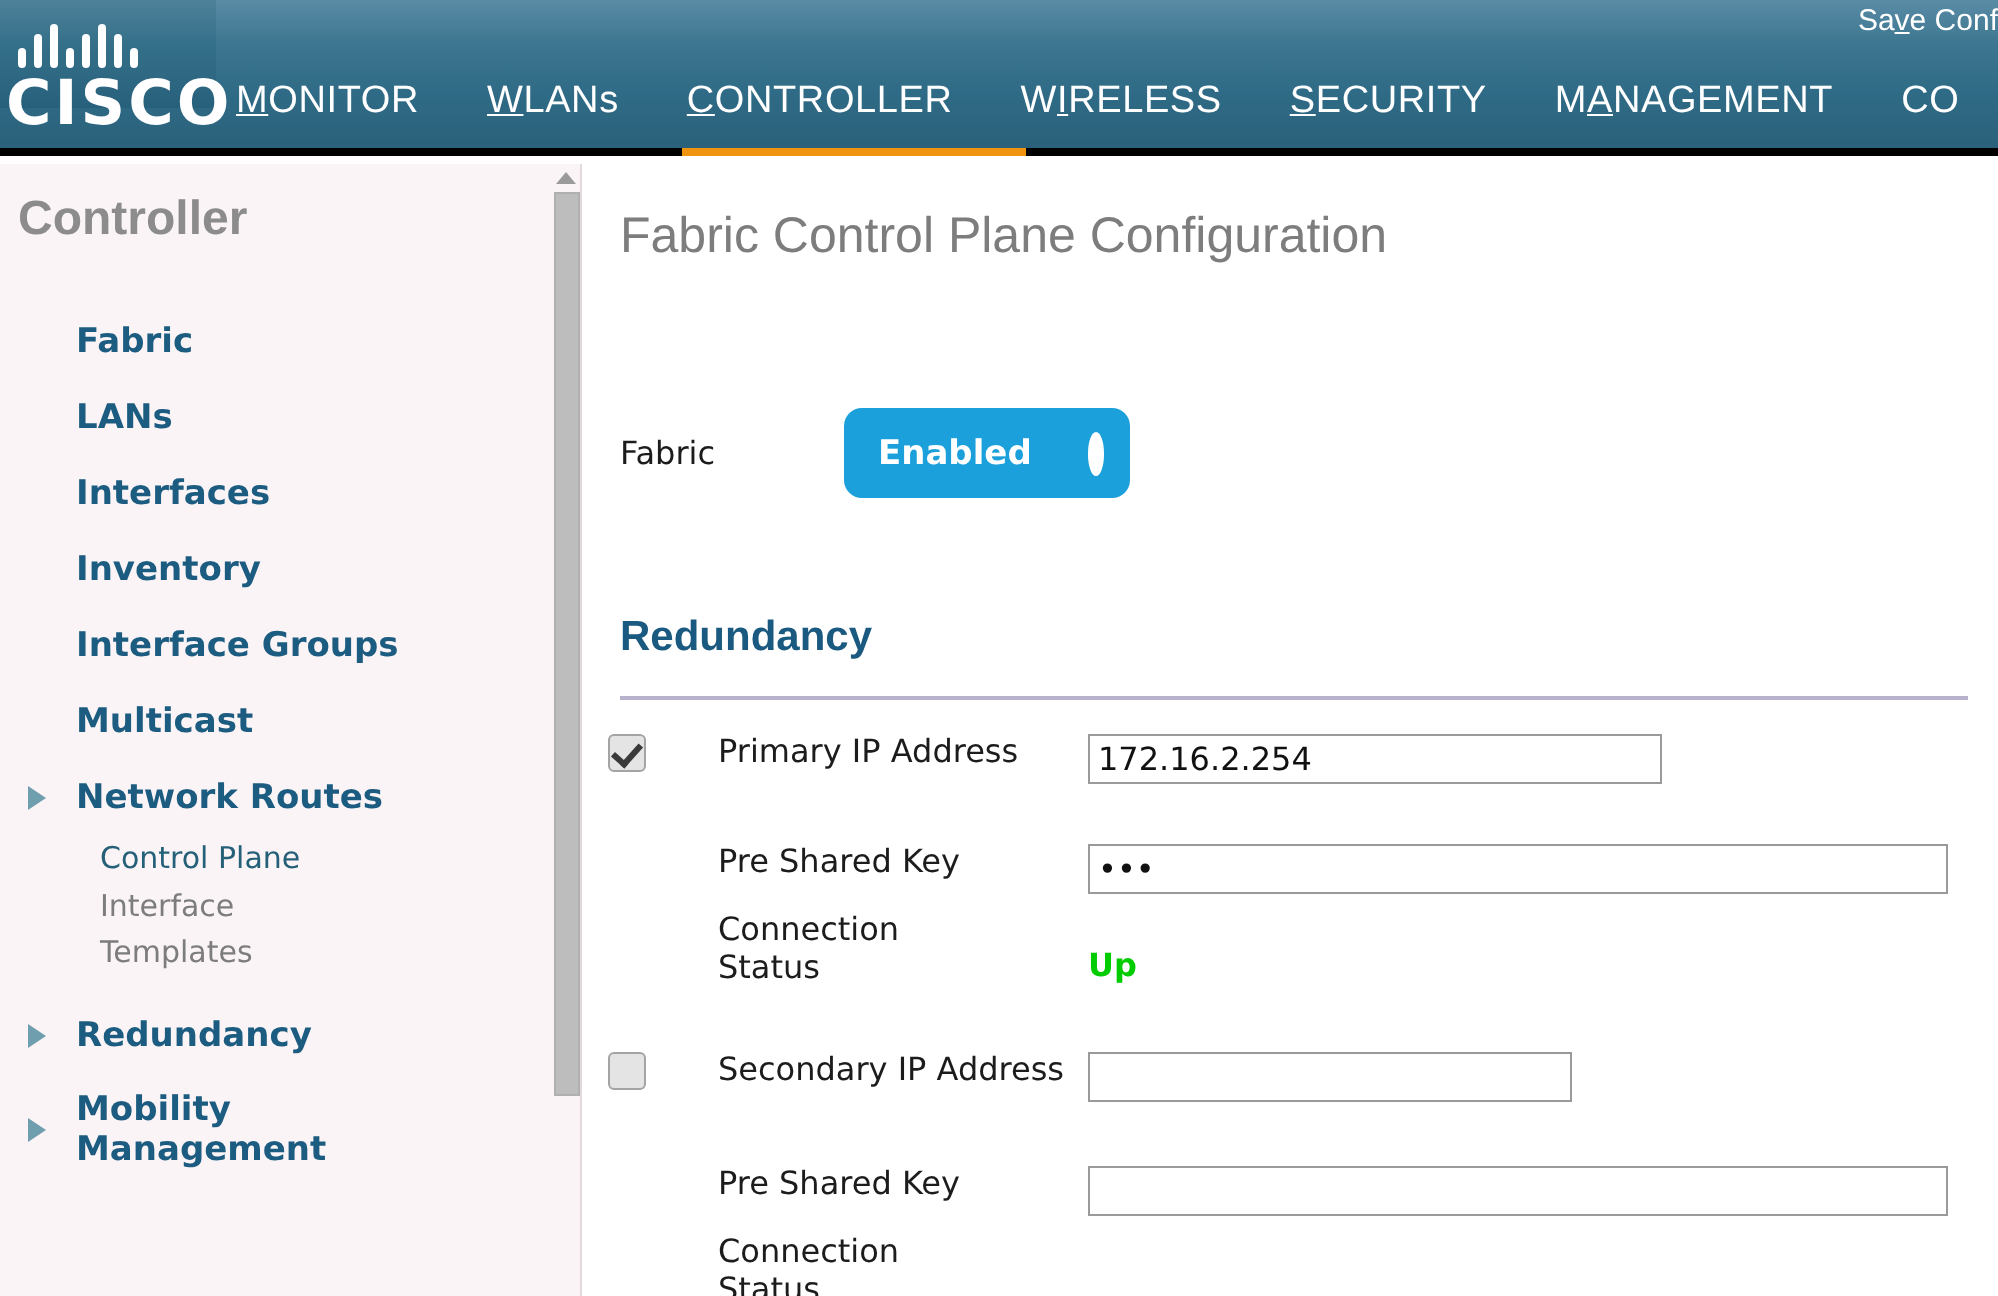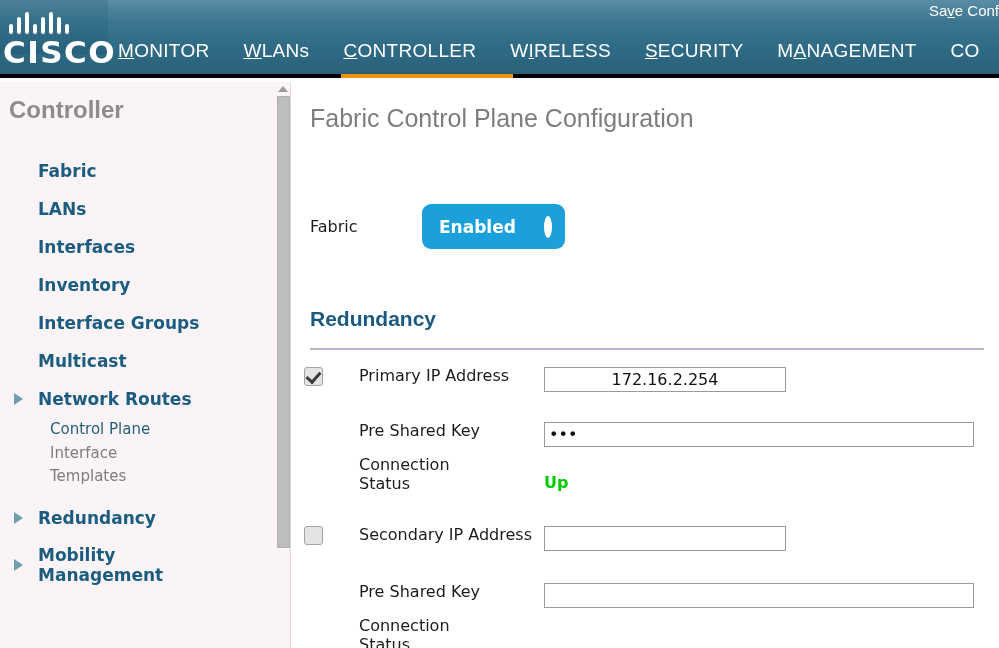--- a/index.html
+++ b/index.html
@@ -339,21 +339,21 @@
       <span id="fabric-knob"></span>
     </div>
   </div>
 
   <div id="ent-heading">Redundancy</div>
   <div id="ent-rule"></div>
 
   <div class="field-block" style="top:285px;">
     <span class="cb checked"></span>
     <span class="field-label" style="left:55px; top:-1px; width:175px;">Primary IP Address</span>
-    <input class="txt" style="left: 240px; top: 0px; width: 242px; text-align: center;" value="172.16.2.254">
+    <input class="txt" style="left: 240px; top: 0px; width: 287px;" value="172.16.2.254">
   </div>
 
   <div class="field-block" style="top:340px;">
     <span class="field-label" style="left:55px; top:-1px;">Pre Shared Key</span>
     <input class="txt" style="left: 240px; top: 0px; width: 430px;" value="•••">
   </div>
 
   <div class="field-block" style="top:373px;">
     <span class="field-label" style="left:55px; top:0px; width:120px;">Connection Status</span>
     <span class="status-val" style="left:240px; top:18px;">Up</span>

